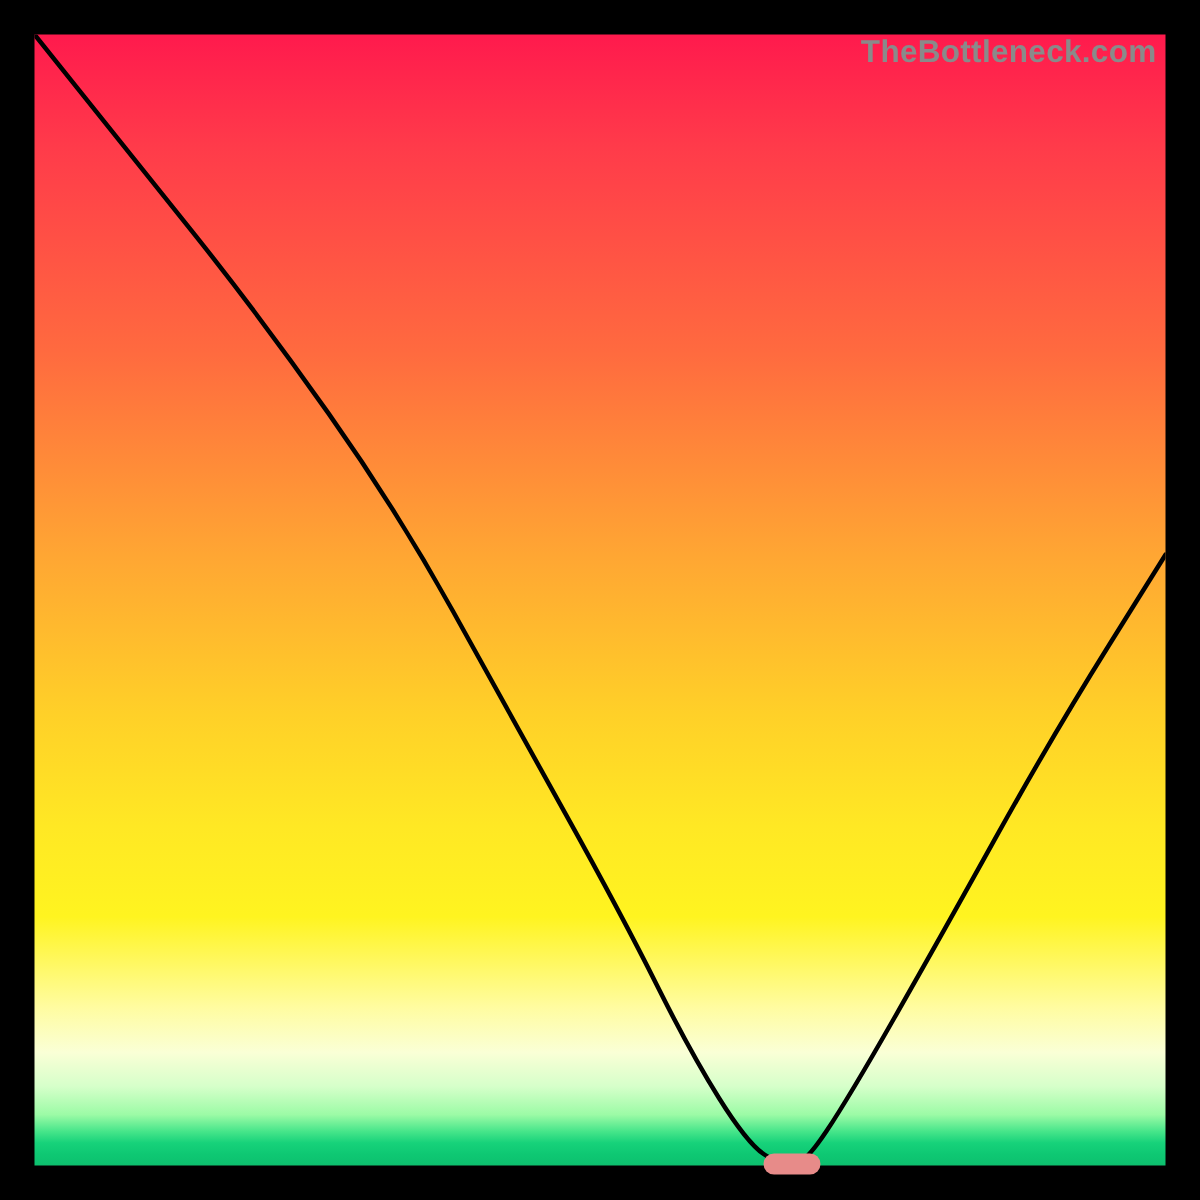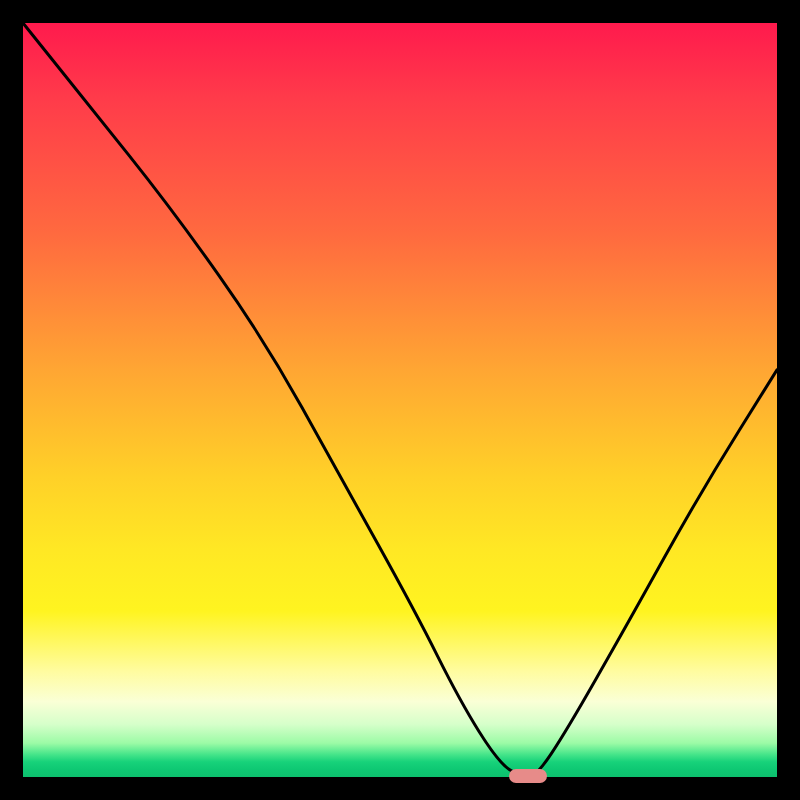--- a/index.html
+++ b/index.html
@@ -69,20 +69,21 @@
     border-radius: 7px;
     background: #e78b89;
   }
 </style>
 </head>
 <body>
 
 <div class="frame">
   <div class="plot">
 
+    <div class="watermark">TheBottleneck.com</div>
 
     <svg class="curve" viewBox="0 0 754 754" preserveAspectRatio="none">
       <path id="curve-path" d="M 0.0 0.0 Q 0.0 0.0 30.2 37.7 Q 60.3 75.4 105.6 131.9 Q 150.8 188.5 196.0 252.6 Q 241.3 316.7 279.0 384.5 Q 316.7 452.4 354.4 520.3 Q 392.1 588.1 414.7 633.4 Q 437.3 678.6 456.2 708.8 Q 475.0 738.9 486.3 746.5 Q 497.6 754.0 505.2 754.0 Q 512.7 754.0 527.8 731.4 Q 542.9 708.8 573.0 656.0 Q 603.2 603.2 640.9 535.3 Q 678.6 467.5 716.3 407.2 T 754.0 346.8 " fill="none" stroke="#000" stroke-width="3" stroke-linejoin="round" stroke-linecap="round"></path>
     </svg>
 
     <div class="marker" id="marker" style="left: 486.33px; top: 746px; width: 37.7px; height: 14px; background: rgb(231, 139, 137);"></div>
 
   </div>
 </div>
 

